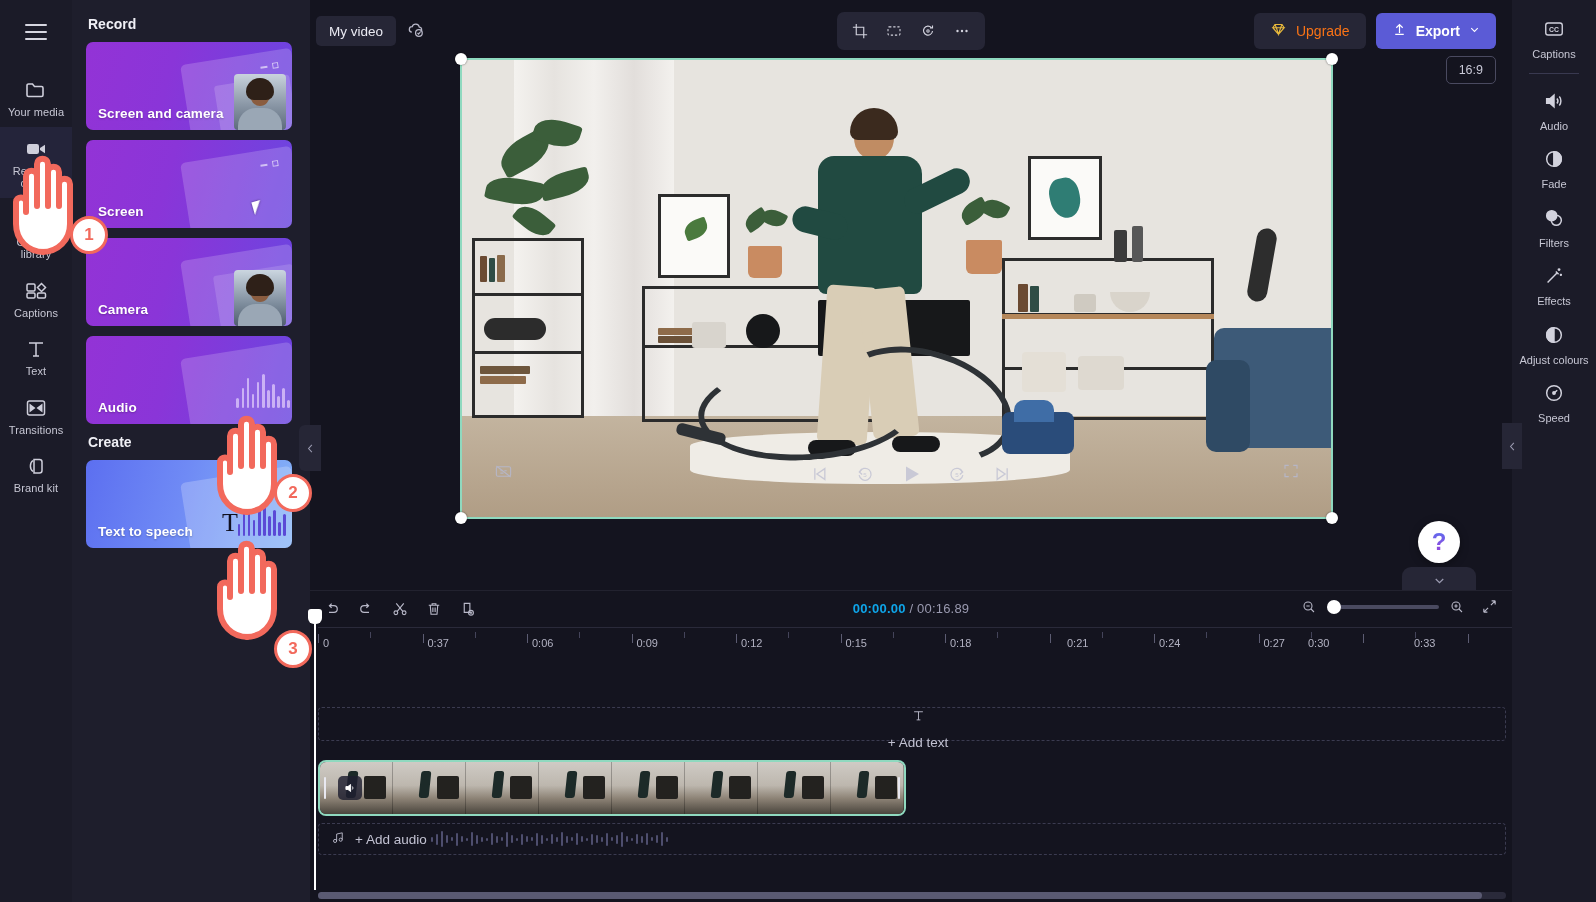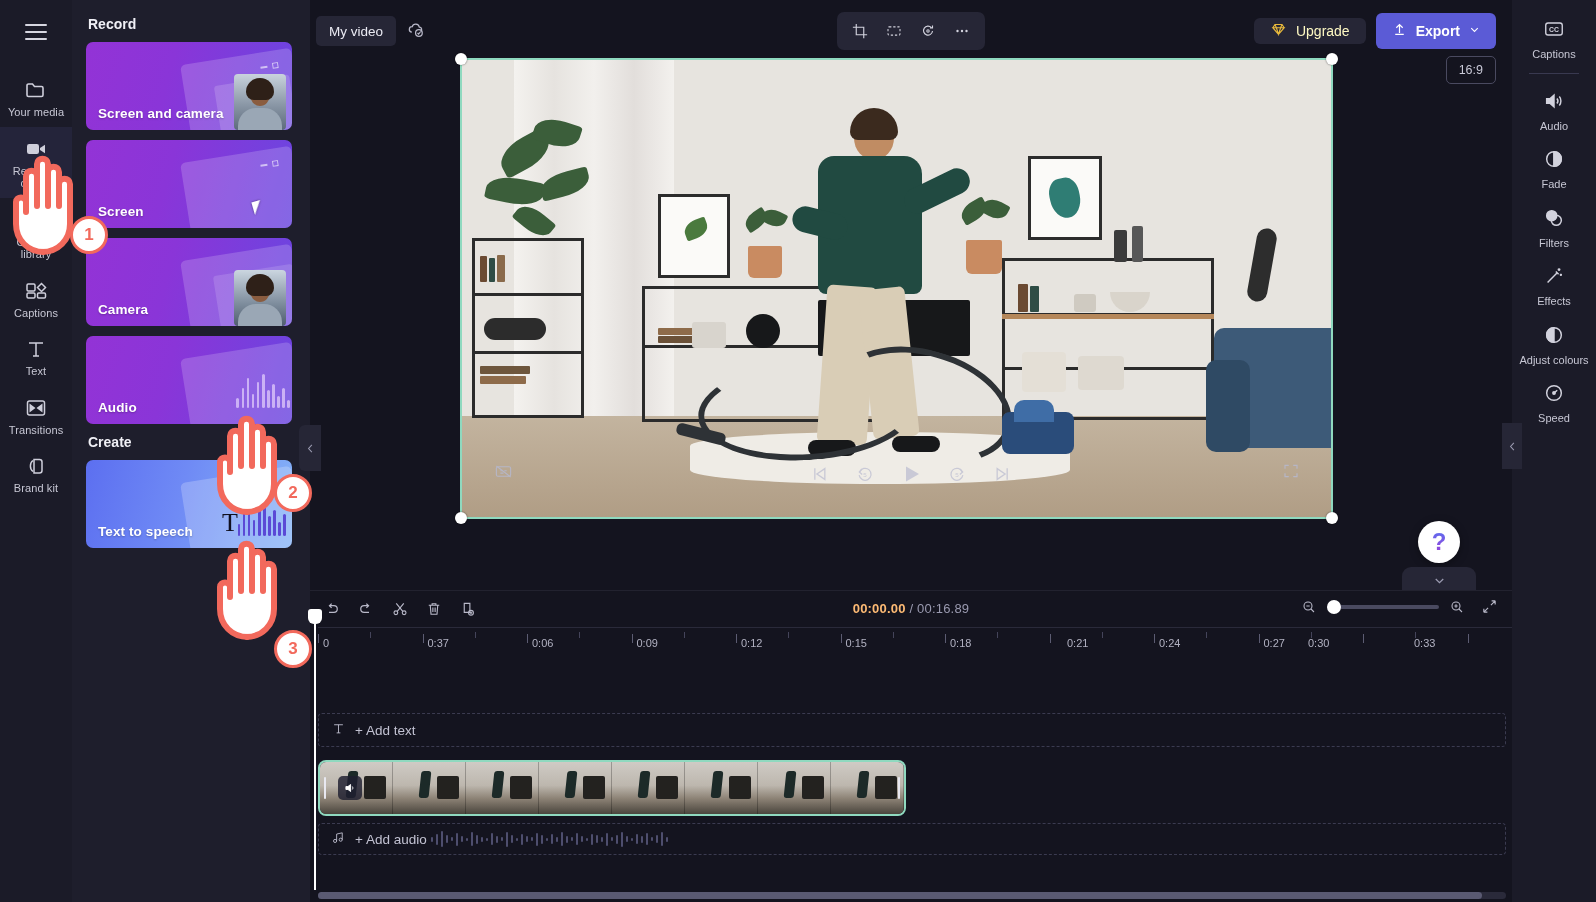--- a/index.html
+++ b/index.html
@@ -104,22 +104,22 @@
   }
   .cloud-ico { position: absolute; left: 96px; top: 20px; color: #b9b9c9; cursor: pointer; }
   .float-tools {
     position: absolute; left: 50%; transform: translateX(-50%); top: 12px;
     height: 38px; background: #262636; border-radius: 7px;
     display: flex; align-items: center; gap: 4px; padding: 0 8px;
   }
   .tool-btn { width: 30px; height: 30px; border-radius: 5px; display: flex; align-items: center; justify-content: center; color: #d3d3de; cursor: pointer; }
   .top-right { position: absolute; right: 16px; top: 13px; display: flex; gap: 10px; align-items: center; }
   .btn-upgrade {
-    height: 26px; padding: 0 16px; background: #262636; border-radius: 6px;
-    display: flex; align-items: center; gap: 9px; font-size: 14px; color: #fef9c3; cursor: pointer;
+    height: 36px; padding: 0 16px; background: #262636; border-radius: 6px;
+    display: flex; align-items: center; gap: 9px; font-size: 14px; color: #f97316; cursor: pointer;
   }
   .btn-export {
     height: 36px; padding: 0 15px; background: #5b5bd6; border-radius: 6px;
     display: flex; align-items: center; gap: 8px; font-size: 14px; color: #fff; font-weight: 600; cursor: pointer;
   }
   .ratio-badge {
     position: absolute; right: 16px; top: 56px; height: 28px; padding: 0 12px;
     border: 1px solid #4a4a60; border-radius: 5px; display: flex; align-items: center;
     font-size: 12.5px; color: #c8c8d6; cursor: pointer;
   }
@@ -179,21 +179,21 @@
     background: #262636; border-radius: 9px 9px 0 0; display: flex; align-items: center; justify-content: center;
     color: #9a9ab0; font-size: 12px; cursor: pointer;
   }
 
   
   .timeline { position: absolute; left: 0; right: 0; bottom: 0; height: 312px; background: #14141f; border-top: 1px solid #22222f; }
   .tl-toolbar { position: relative; height: 36px; }
   .tl-tools { position: absolute; left: 8px; top: 4px; display: flex; gap: 6px; }
   .tl-btn { width: 28px; height: 28px; display: flex; align-items: center; justify-content: center; color: #b9b9c9; border-radius: 4px; cursor: pointer; }
   .tl-time { position: absolute; left: 50%; transform: translateX(-50%); top: 10px; font-size: 13px; letter-spacing: .2px; }
-  .tl-time b { color: #fdba74; font-weight: bold; }
+  .tl-time b { color: #0ea5e9; font-weight: bold; }
   .tl-time i { color: #9a9ab0; font-style: normal; }
   .tl-zoom { position: absolute; right: 14px; top: 7px; display: flex; align-items: center; gap: 10px; }
   .zslider { position: relative; width: 112px; height: 4px; background: #4a4a60; border-radius: 2px; cursor: pointer; }
   .zknob { position: absolute; left: 0px; top: -5px; width: 14px; height: 14px; border-radius: 50%; background: #fff; }
   .zi { color: #b9b9c9; cursor: pointer; display: flex; }
 
   .ruler { position: relative; height: 30px; border-top: 1px solid #2a2a3a; margin-left: 8px; overflow: hidden; }
   .tick { position: absolute; top: 6px; width: 1px; height: 9px; background: #5c5c72; }
   .tick.minor { top: 4px; height: 6px; background: #44445a; }
   .tlabel { position: absolute; top: 9px; font-size: 11px; color: #b2b2c2; }
@@ -727,21 +727,21 @@
           <div class="tlabel" style="left: 945.5px;">0:27</div>
           <div class="tick minor" style="left: 992.75px;"></div>
           <div class="tick" style="left: 1045px;"></div>
           <div class="tlabel" style="left: 990px;">0:30</div>
           <div class="tick minor" style="left: 1097.25px;"></div>
           <div class="tick" style="left: 1149.5px;"></div>
           <div class="tlabel" style="left: 1096px;">0:33</div>
         </div>
 
       <div class="tracks" style="height:200px;position:relative;">
-        <div class="track-dash" style="top:56px;height:34px;">
+        <div class="track-dash" style="top:50px;height:34px;flex-direction:column;">
           <span>
             <svg viewBox="0 0 24 24" width="15" height="15" fill="none" stroke="currentColor" stroke-width="1.4">
                 <path d="M5 6h14M12 6v13M9 19h6"></path>
               </svg>
           </span>
           <span>+ Add text</span>
         </div>
 
         <div class="clip" style="left:0px;top:103px;width:588px;height:56px;">
           <div class="thumbs">

